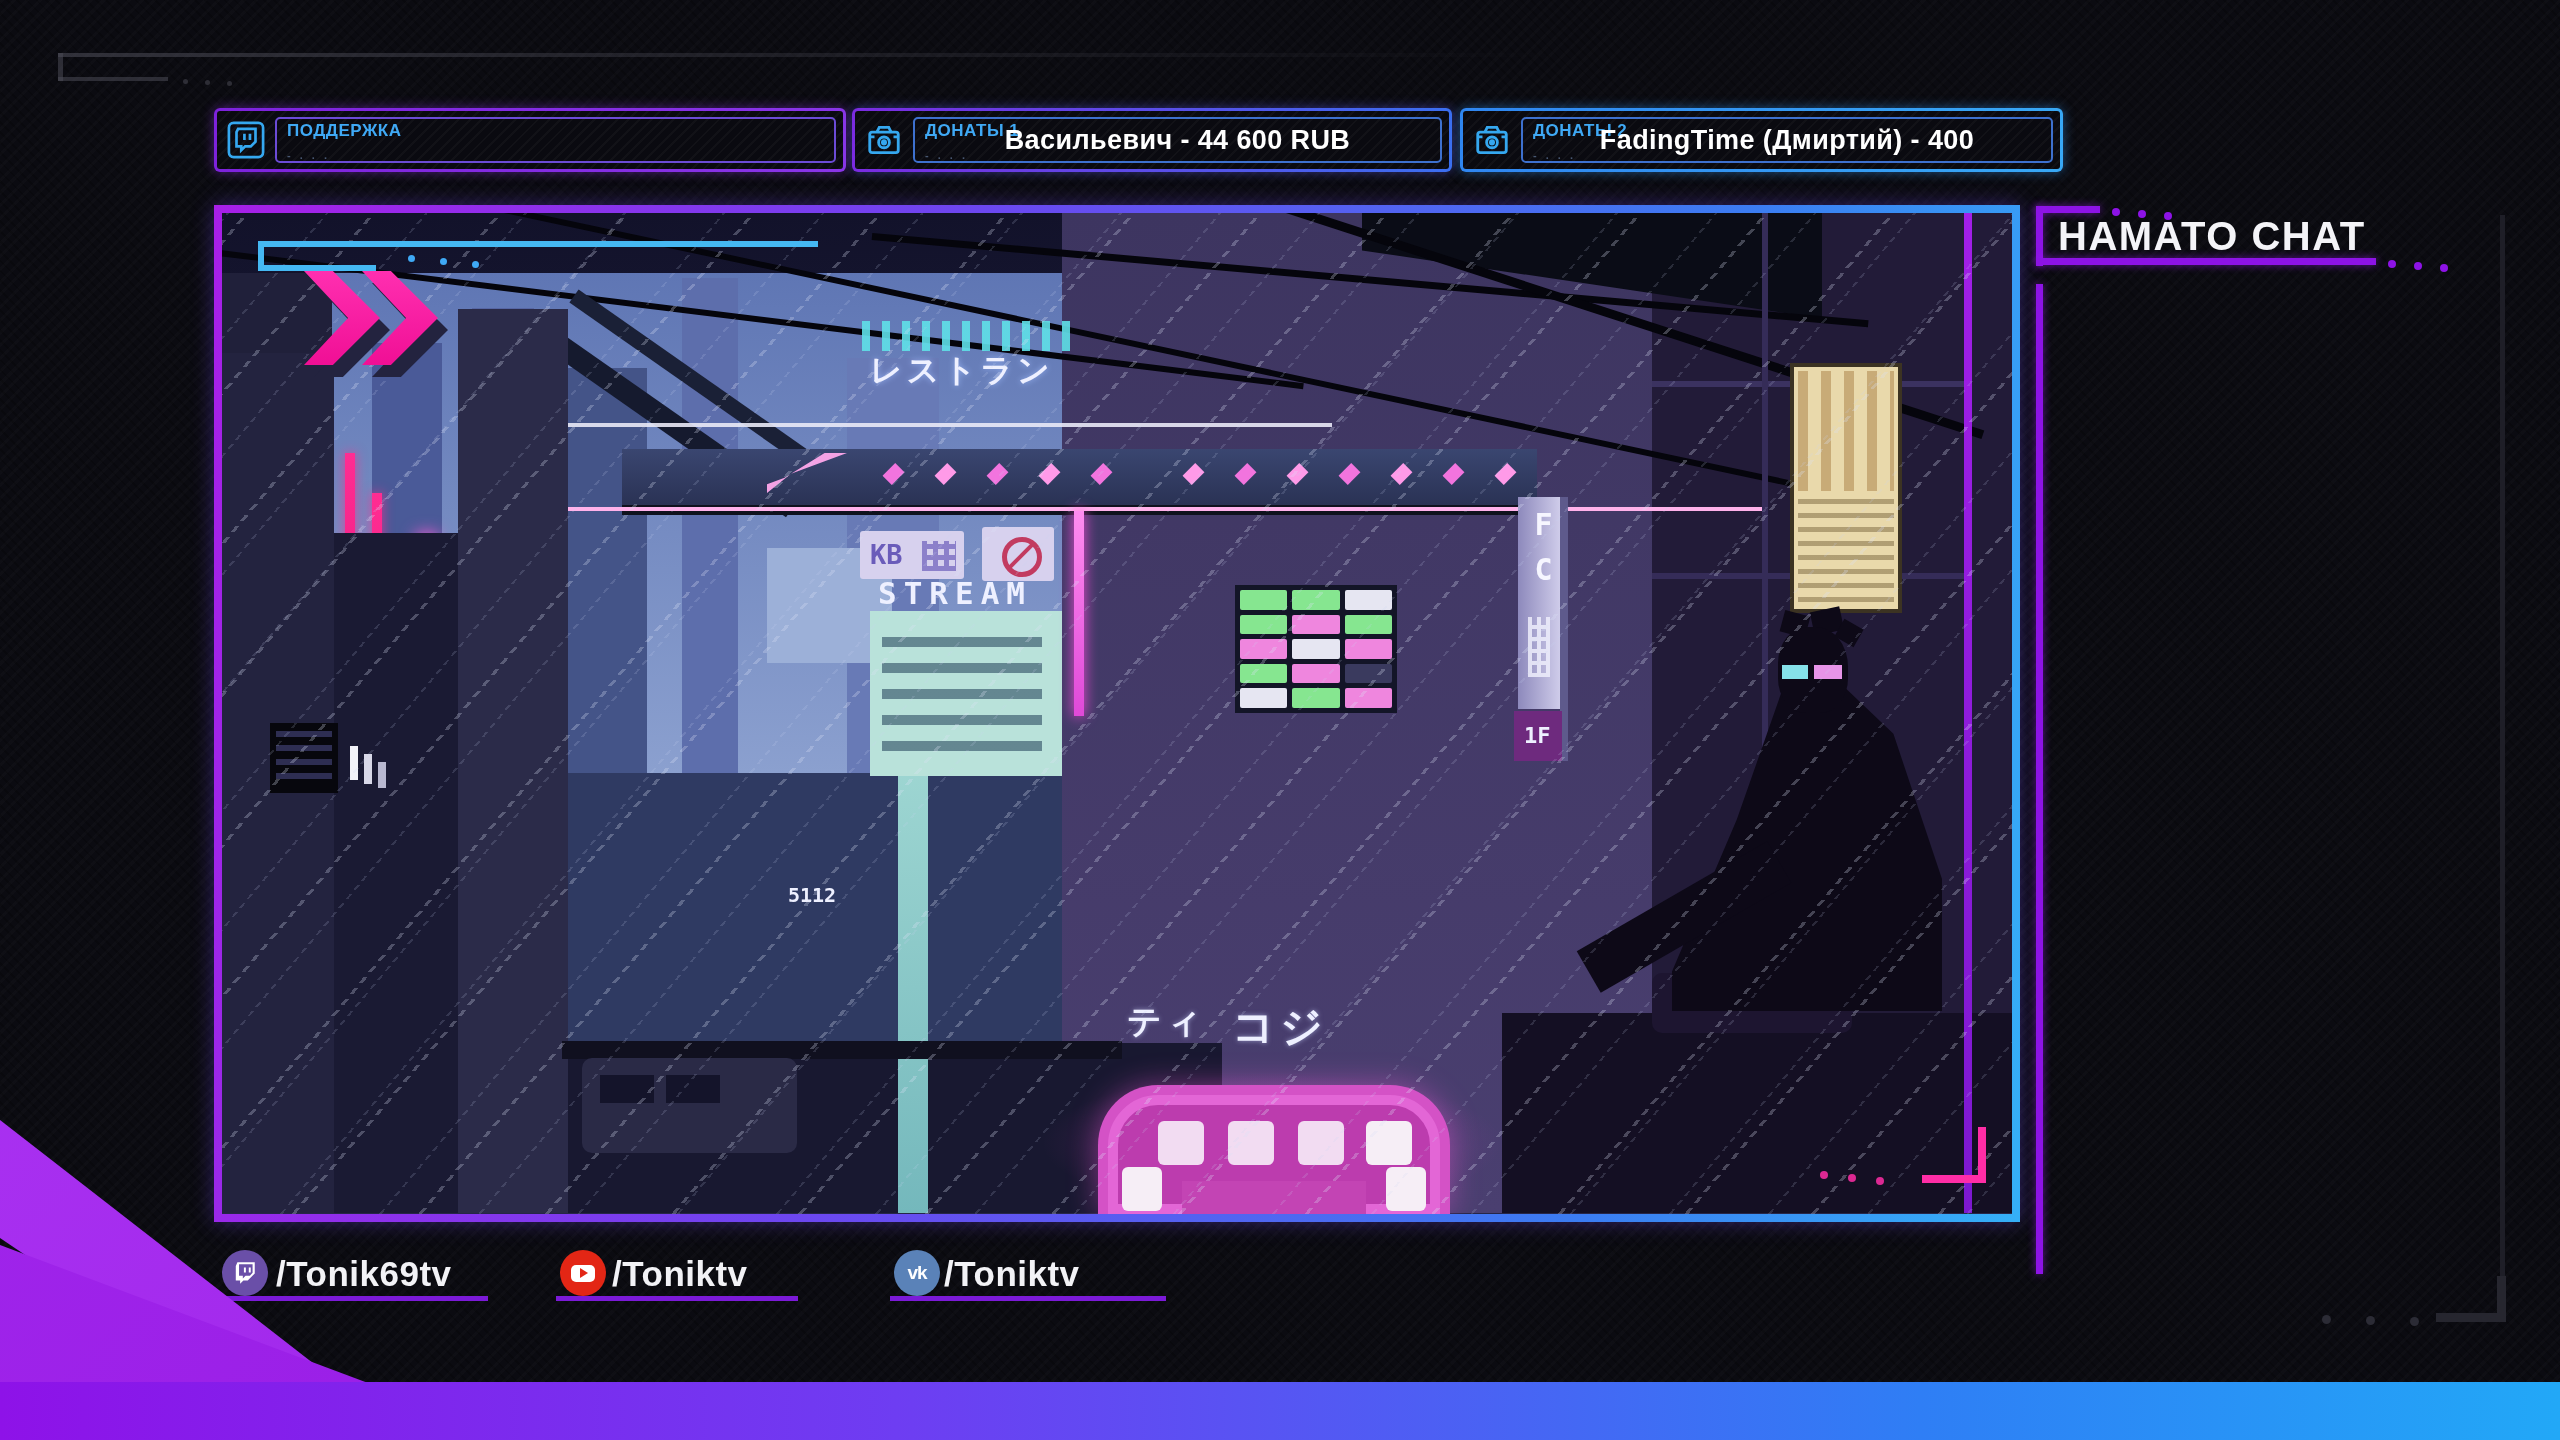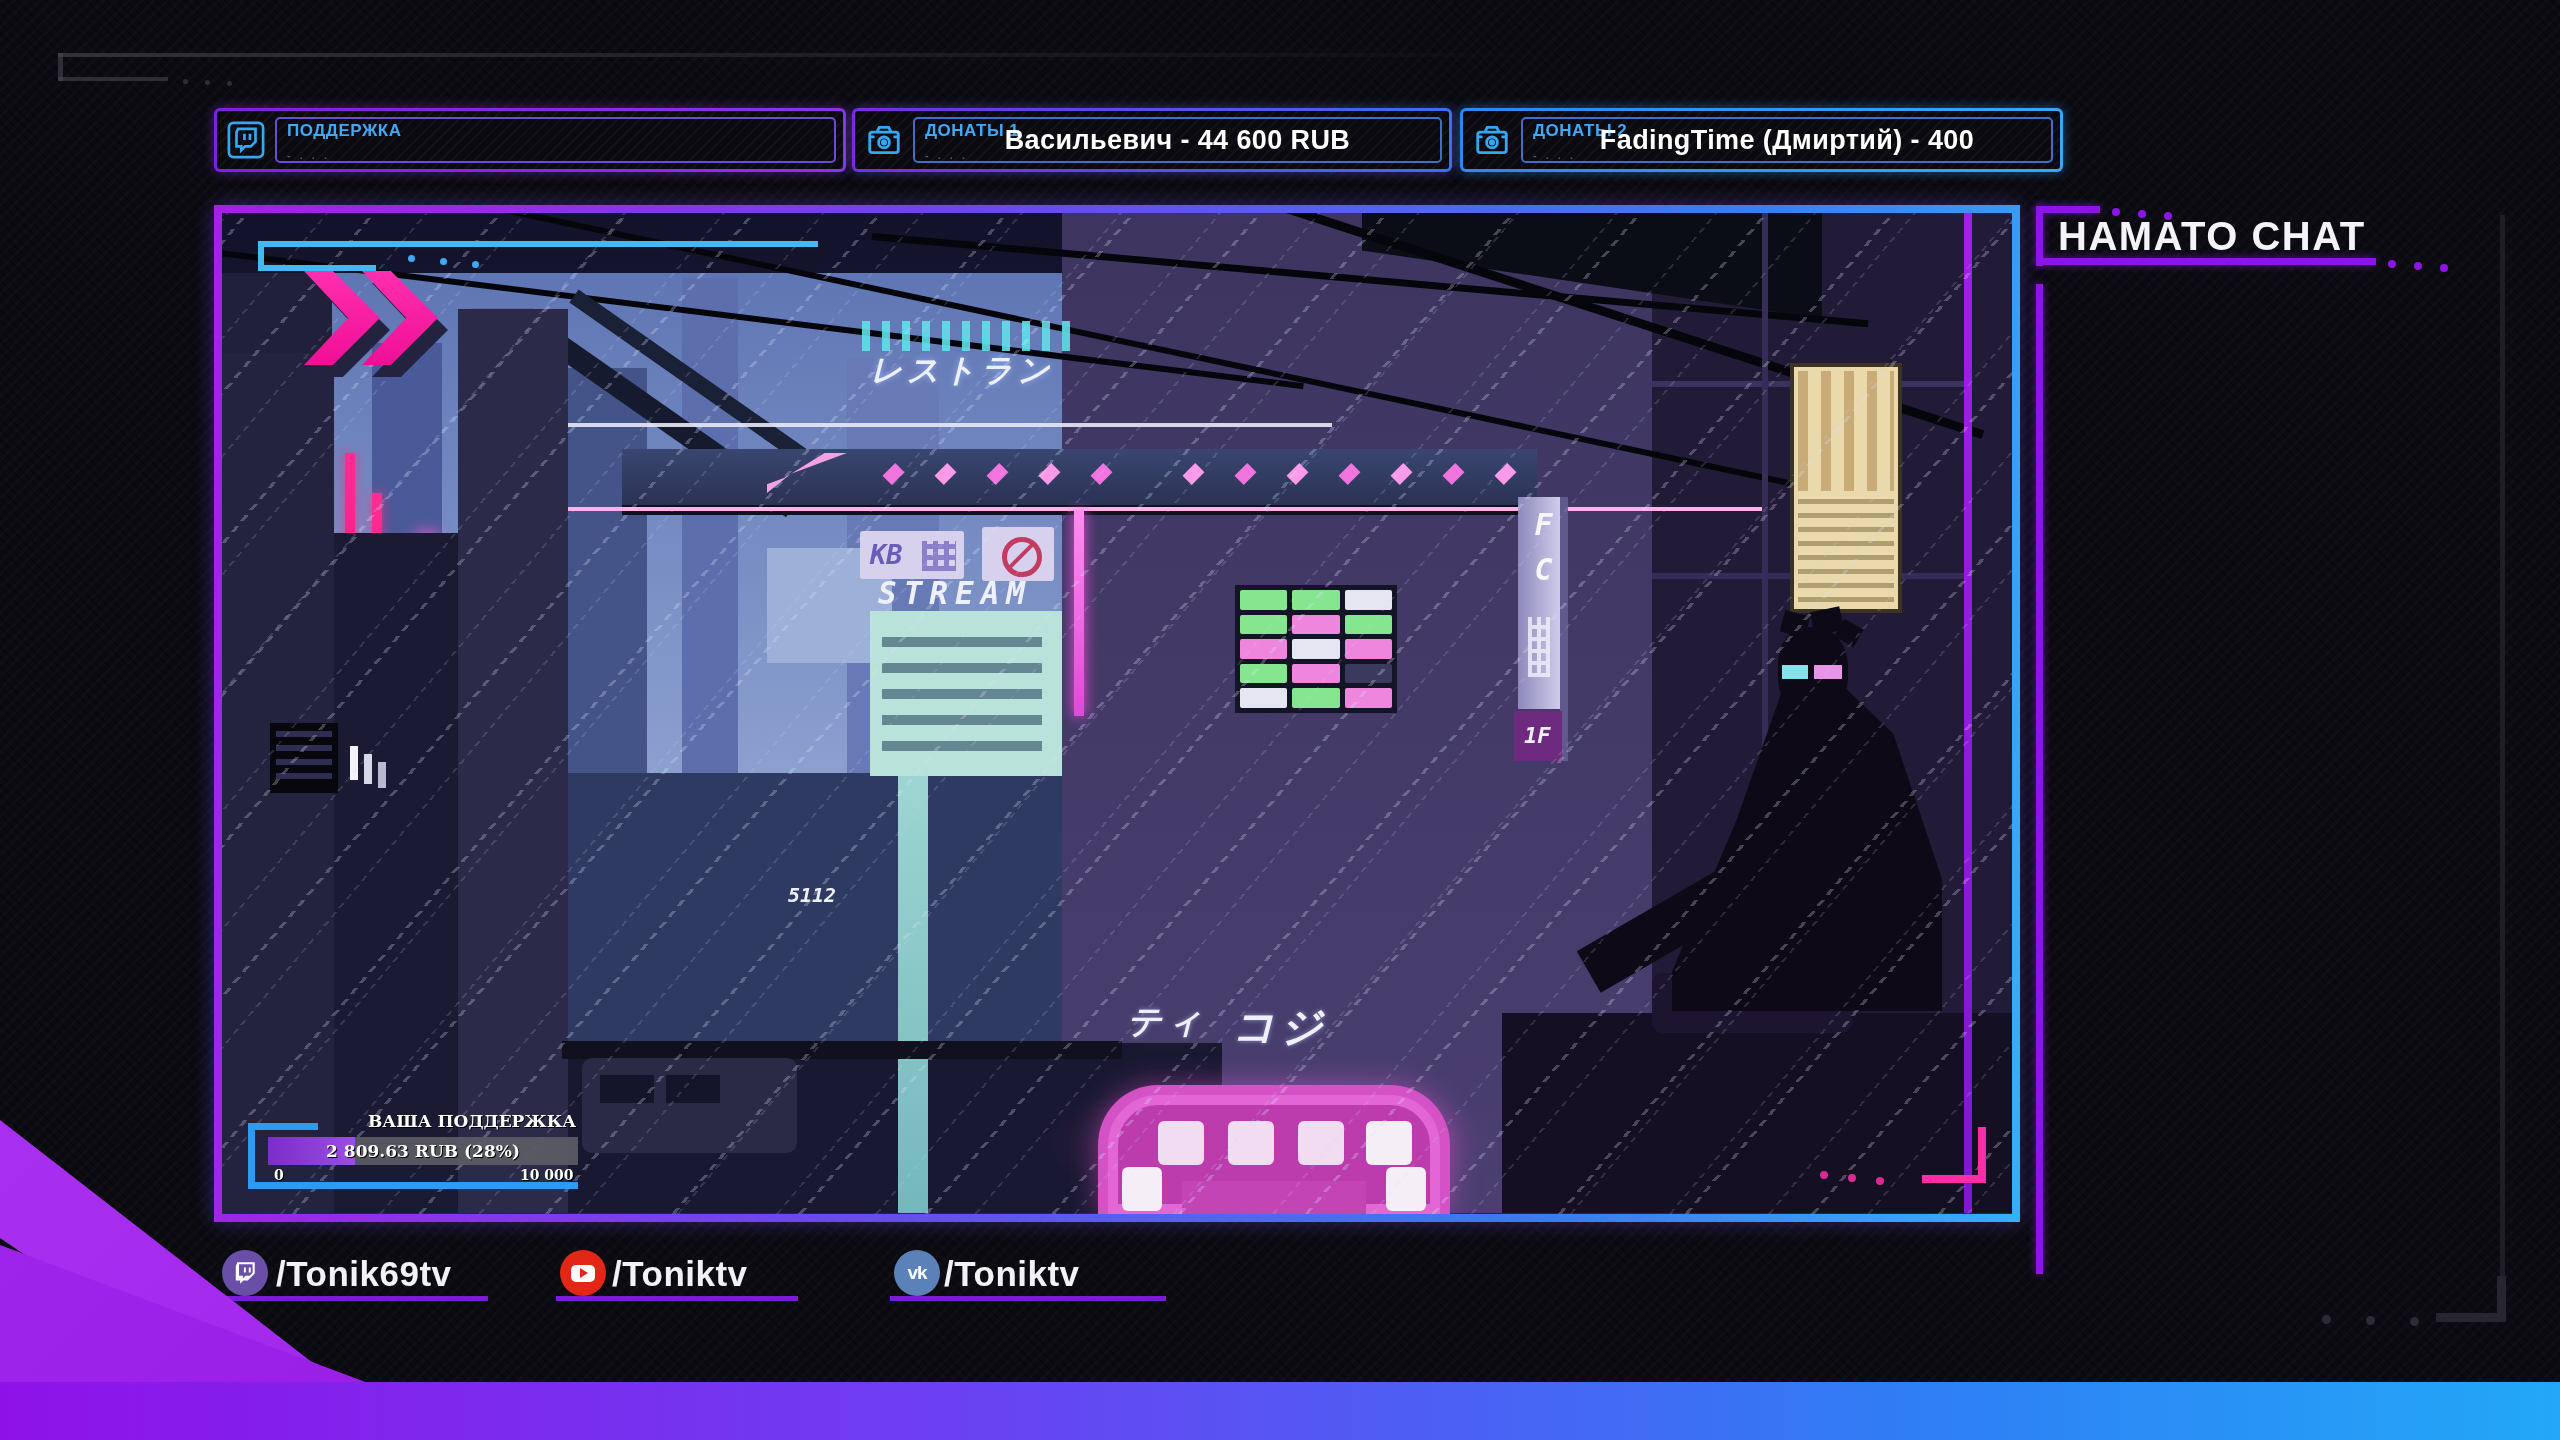--- a/index.html
+++ b/index.html
@@ -44,21 +44,21 @@
      -webkit-mask-image:repeating-linear-gradient(0deg,#000 0 6px,transparent 6px 11px);
      mask-image:repeating-linear-gradient(0deg,#000 0 6px,transparent 6px 11px);}
   .rain.r2{opacity:.35;background:repeating-linear-gradient(-50deg, transparent 0 33px, rgba(200,210,240,.45) 33px 35px, transparent 35px 76px);
      -webkit-mask-image:repeating-linear-gradient(0deg,#000 0 5px,transparent 5px 9px);
      mask-image:repeating-linear-gradient(0deg,#000 0 5px,transparent 5px 9px);}
   .chev{position:absolute;width:76px;height:94px;z-index:60;
         clip-path:polygon(0% 0%,38% 0%,100% 50%,38% 100%,0% 100%,58% 50%);
         background:linear-gradient(180deg,#ff2fb0,#f00f95);}
   .chevsh{background:#23233f;z-index:59;}
   .signtxt{position:absolute;color:#eef0ff;font-weight:700;z-index:22;white-space:nowrap;
-           font-family:"DejaVu Sans Mono","DejaVu Sans",monospace;font-style:italic;}
+           font-family:"DejaVu Sans Mono","DejaVu Sans",monospace;}
   .wc{border-radius:2px;}
   .g{background:#86e690;}.p{background:#ef86de;}.w{background:#e6e6f2;}.d{background:#3a3a5e;}
   
   .sup{position:absolute;z-index:70;font-family:"DejaVu Serif",serif;color:#fff;}
   
   .chat-accent{background:#8d13e6;box-shadow:0 0 8px rgba(150,30,235,.6);}
   
   .soc-label{position:absolute;font-size:35px;font-weight:700;color:#f2f2f6;letter-spacing:.5px;}
   .soc-under{position:absolute;height:5px;background:#7b1ad8;}
   .circle-ic{position:absolute;width:46px;height:46px;border-radius:50%;display:flex;align-items:center;justify-content:center;}
@@ -283,32 +283,20 @@
   <i class="chev" style="left:140px;top:58px;"></i>
 
   <div>
     <i class="px" style="left:1700px;top:962px;width:64px;height:8px;background:#ff2da6;z-index:60;"></i>
     <i class="px" style="left:1756px;top:914px;width:8px;height:56px;background:#ff2da6;z-index:60;"></i>
     <i class="dot" style="left:1598px;top:958px;width:8px;height:8px;background:#ff2da6;opacity:.85;z-index:60;"></i>
     <i class="dot" style="left:1626px;top:961px;width:8px;height:8px;background:#ff2da6;opacity:.85;z-index:60;"></i>
     <i class="dot" style="left:1654px;top:964px;width:8px;height:8px;background:#ff2da6;opacity:.85;z-index:60;"></i>
   </div>
 
-  <div class="sup" style="left:26px;top:896px;width:360px;height:92px;">
-    <i class="px" style="left:0;top:14px;width:70px;height:7px;background:#2f9bf0;"></i>
-    <i class="px" style="left:0;top:14px;width:7px;height:66px;background:#2f9bf0;"></i>
-    <i class="px" style="left:0;top:73px;width:330px;height:7px;background:#2f9bf0;"></i>
-    <span class="px" style="left:120px;top:2px;font-size:17px;font-weight:700;text-shadow:1px 1px 0 #000;">ВАША ПОДДЕРЖКА</span>
-    <div class="px" style="left:20px;top:28px;width:310px;height:28px;background:rgba(95,95,102,.88);">
-      <i class="px" style="left:0;top:0;height:100%;width:28%;background:linear-gradient(90deg,#7b2dc8,#9a4fe0);"></i>
-      <span class="px" style="left:0;top:0;width:100%;height:100%;display:flex;align-items:center;justify-content:center;font-size:17px;font-weight:700;text-shadow:1px 1px 0 #000;">2 809.63 RUB (28%)</span>
-    </div>
-    <span class="px" style="left:26px;top:58px;font-size:14px;font-weight:700;text-shadow:1px 1px 0 #000;">0</span>
-    <span class="px" style="left:272px;top:58px;font-size:14px;font-weight:700;text-shadow:1px 1px 0 #000;">10 000</span>
-  </div>
 
   <i class="rain r1"></i>
   <i class="rain r2"></i>
 </div>
 </div>
 
 <div>
   <i class="px chat-accent" style="left:2036px;top:206px;width:64px;height:7px;"></i>
   <i class="px chat-accent" style="left:2036px;top:206px;width:7px;height:60px;"></i>
   <i class="dot" style="left:2112px;top:208px;width:8px;height:8px;background:#8d13e6;"></i>

